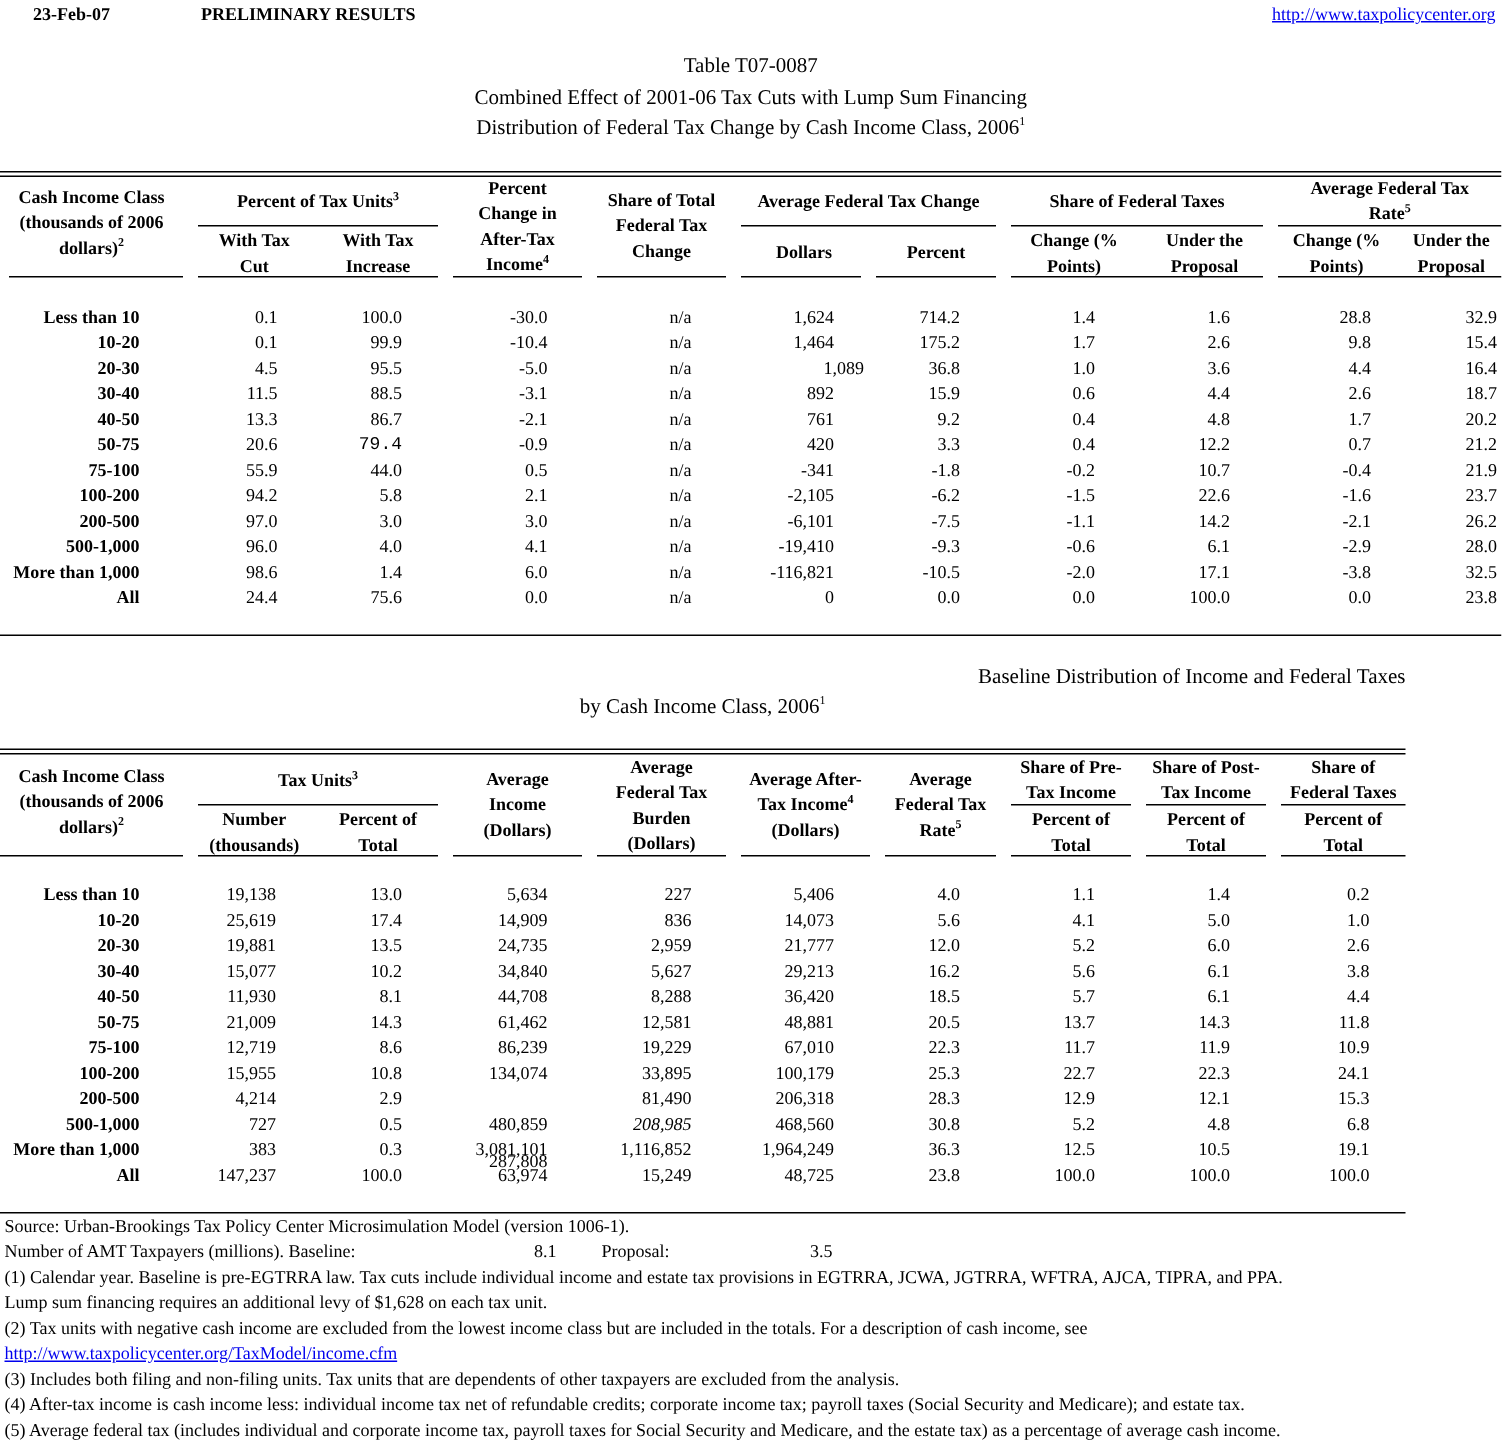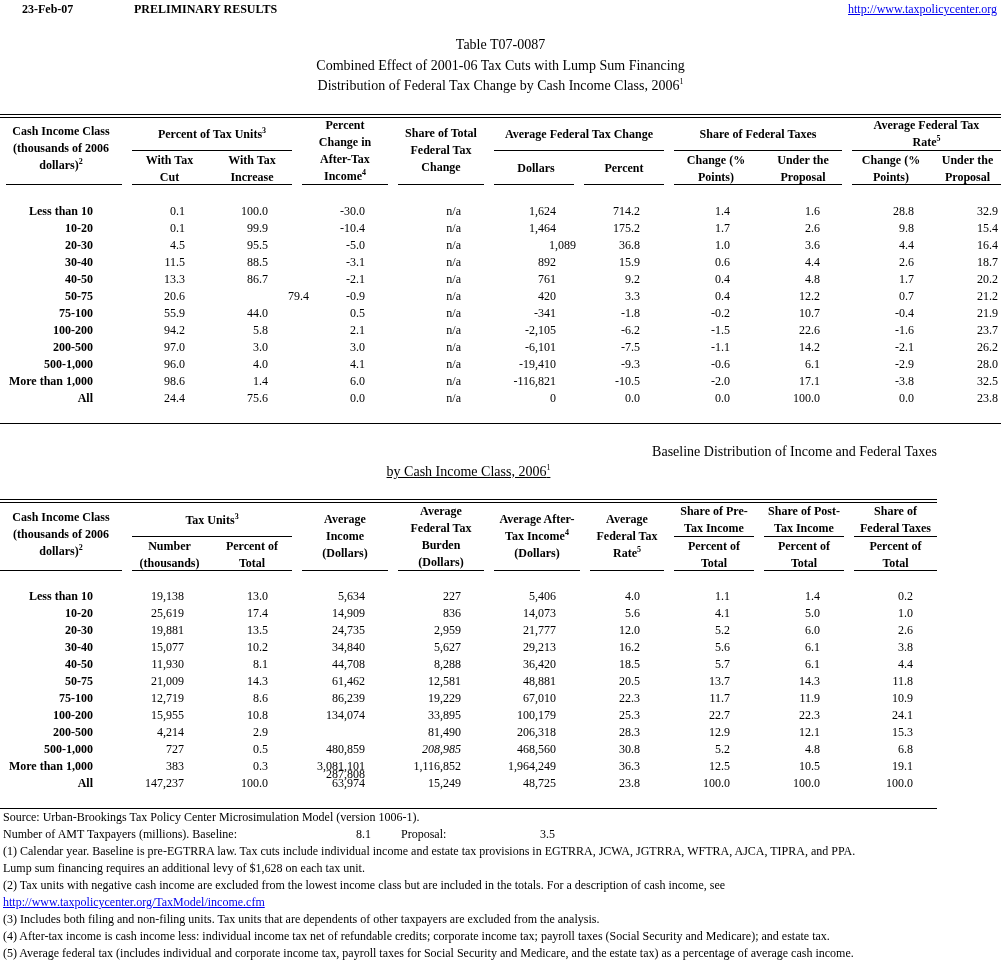--- a/index.html
+++ b/index.html
@@ -163,21 +163,21 @@
       <span class="cell" style="right: 445px;">761</span>
       <span class="cell" style="right: 361px;">9.2</span>
       <span class="cell" style="right: 271px;">0.4</span>
       <span class="cell" style="right: 181px;">4.8</span>
       <span class="cell" style="right: 87px;">1.7</span>
       <span class="cell" style="right: 3px;">20.2</span>
     </div>
     <div class="row" style="top: 288px;">
       <span class="cell lbl" style="right: 908px;">50-75</span>
       <span class="cell" style="right: 816px;">20.6</span>
-      <span class="cell" style="right: 692px;">79.4</span>
+      <span class="cell" style="right: 733px; font-family: Liberation Mono, monospace;">79.4</span>
       <span class="cell" style="right: 636px;">-0.9</span>
       <span class="cell" style="right: 540px;">n/a</span>
       <span class="cell" style="right: 445px;">420</span>
       <span class="cell" style="right: 361px;">3.3</span>
       <span class="cell" style="right: 271px;">0.4</span>
       <span class="cell" style="right: 181px;">12.2</span>
       <span class="cell" style="right: 87px;">0.7</span>
       <span class="cell" style="right: 3px;">21.2</span>
     </div>
     <div class="row" style="top: 305px;">
@@ -256,21 +256,21 @@
       <span class="cell" style="right: 271px;">0.0</span>
       <span class="cell" style="right: 181px;">100.0</span>
       <span class="cell" style="right: 87px;">0.0</span>
       <span class="cell" style="right: 3px;">23.8</span>
     </div>
   </div>
 
 <div class="hline" style="left:0;top:423px;width:1001px;"></div>
 
 <div class="abs" style="left:0;top:444px;width:937px;text-align:right;font-size:14px;">Baseline Distribution of Income and Federal Taxes</div>
-<div class="abs" style="left:0;top:464px;width:937px;text-align:center;font-size:14px;text-decoration:underline;"><span>by Cash Income Class, 2006</span><sup>1</sup></div>
+<div class="abs" style="left:0;top:464px;width:937px;text-align:center;font-size:14px;"><span>by Cash Income Class, 2006</span><sup>1</sup></div>
 
 <div class="hline" style="left:0;top:499px;width:937px;"></div>
 <div class="hline" style="left:0;top:502px;width:937px;"></div>
 
 <div>
   <div class="hdr" style="left:0;top:509px;width:122px;">
     <div>Cash Income Class</div>
     <div>(thousands of 2006</div>
     <div><span>dollars)</span><sup>2</sup></div>
   </div>

